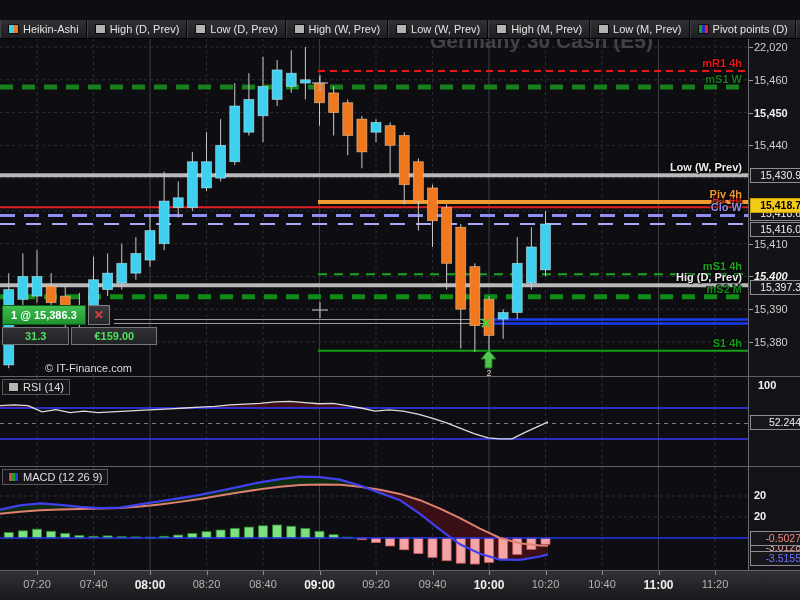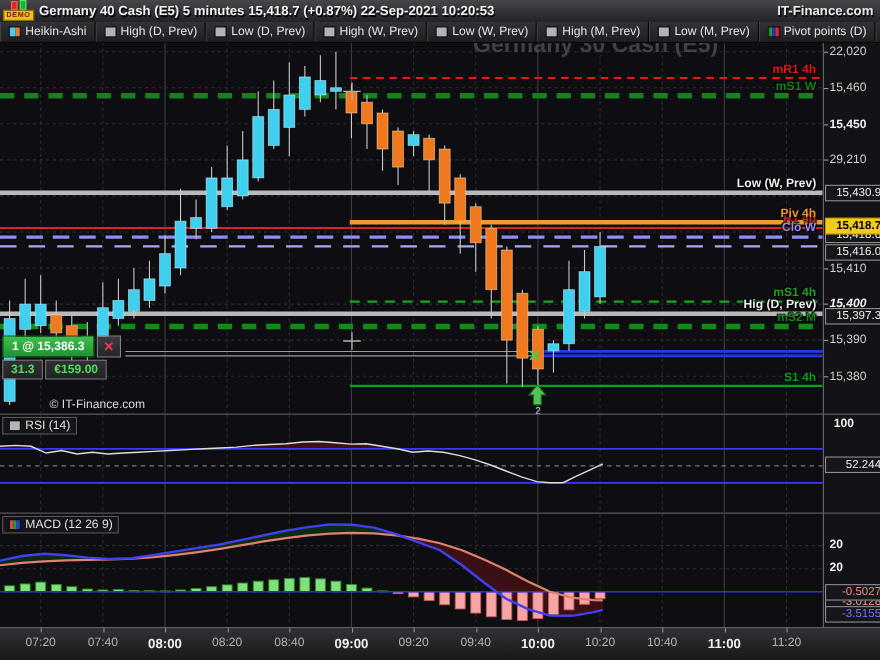--- a/index.html
+++ b/index.html
@@ -41,47 +41,36 @@
   .wm-top{position:absolute;top:-9px;left:0;font-size:21px;font-weight:bold;color:#4e4e58;opacity:.8;white-space:nowrap;}
   .wm-bottom{left:5px;top:362px;font-size:11px;color:#dcdcdc;z-index:6;padding-left:40px;}
   
   .pos-row1{left:2px;top:305px;display:flex;z-index:25;}
   .pos-badge{background:linear-gradient(#3fbf4d,#1e9230);border:1px solid #0c5c16;color:#fff;
              font-size:11px;font-weight:bold;padding:2px 8px;line-height:14px;}
   .pos-close{width:20px;background:linear-gradient(#3c3c40,#26262a);border:1px solid #808084;margin-left:2px;
              color:#e04040;font-weight:bold;font-size:12px;text-align:center;line-height:18px;cursor:pointer;}
   .pos-row2{left:2px;top:327px;display:flex;gap:2px;z-index:25;}
   .pos-box{background:linear-gradient(#313135,#222226);border:1px solid #77777b;color:#4ce05a;
-           font-size:11px;font-weight:bold;padding:1px 7px;line-height:14px;}
+           font-size:11px;font-weight:bold;padding:1px 22px;line-height:14px;}
   .ind-label{position:absolute;left:2px;display:flex;align-items:center;gap:4px;background:rgba(22,22,26,.92);
              border:1px solid #55555a;font-size:11px;color:#e0e0e0;padding:1px 5px;z-index:20;}
   .marker-num{position:absolute;font-size:9px;color:#cfcfcf;text-align:center;width:10px;z-index:21;}
   
   .timeaxis{left:0;top:571px;width:800px;height:29px;background:linear-gradient(#323236,#18181b);z-index:15;}
   .ta-label{position:absolute;top:7px;width:44px;text-align:center;font-size:11px;color:#b4b4b4;}
   .ta-label.bold{font-weight:bold;color:#f0f0f0;font-size:12px;}
   .ta-tick{position:absolute;top:0;width:1px;height:4px;background:#909094;}
   svg{position:absolute;left:0;z-index:4;}
 </style>
 </head>
 <body>
 
 <div class="app">
 
-  <div class="abs titlebar">
-    <div class="demo">
-      <span class="demo-candles">
-          <i class="c-red"></i>
-          <i class="c-grn"></i>
-        </span>
-      <span class="demo-text">DEMO</span>
-    </div>
-    <span class="title-text">Germany 40 Cash (E5) 5 minutes 15,418.7 (+0.87%) 22-Sep-2021 10:20:53</span>
-    <span class="brand">IT-Finance.com</span>
-  </div>
 
   <div class="abs legendbar" id="legendbar">
       <div class="leg-item">
         <span class="sw">
           <i style="background: rgb(63, 208, 240);"></i>
           <i style="background: rgb(240, 120, 30);"></i>
         </span>
         <span>Heikin-Ashi</span>
       </div>
       <div class="leg-item">
@@ -507,21 +496,21 @@
       <div class="ta-tick" style="left: 715px;"></div>
       <div class="ta-label" style="left: 693px;">11:20</div>
     </div>
 <div class="tick-dash" style="top: 47px;"></div>
     <div class="tick-label" style="top: 41px;">22,020</div>
     <div class="tick-dash" style="top: 79.7778px;"></div>
     <div class="tick-label" style="top: 73.7778px;">15,460</div>
     <div class="tick-dash" style="top: 112.556px;"></div>
     <div class="tick-label bold" style="top: 106.556px;">15,450</div>
     <div class="tick-dash" style="top: 145.333px;"></div>
-    <div class="tick-label" style="top: 139.333px;">29,210</div>
+    <div class="tick-label" style="top: 139.333px;">15,440</div>
     <div class="tick-dash" style="top: 243.667px;"></div>
     <div class="tick-label" style="top: 237.667px;">15,410</div>
     <div class="tick-dash" style="top: 276.444px;"></div>
     <div class="tick-label bold" style="top: 270.444px; font-style: italic;">15,400</div>
     <div class="tick-dash" style="top: 309.222px;"></div>
     <div class="tick-label" style="top: 303.222px;">15,390</div>
     <div class="tick-dash" style="top: 342px;"></div>
     <div class="tick-label" style="top: 336px;">15,380</div>
     <div class="axisbox" style="top: 168px; z-index: 12;">15,430.9</div>
     <div class="axisbox yellow" style="top: 198px; z-index: 14;">15,418.7</div>

